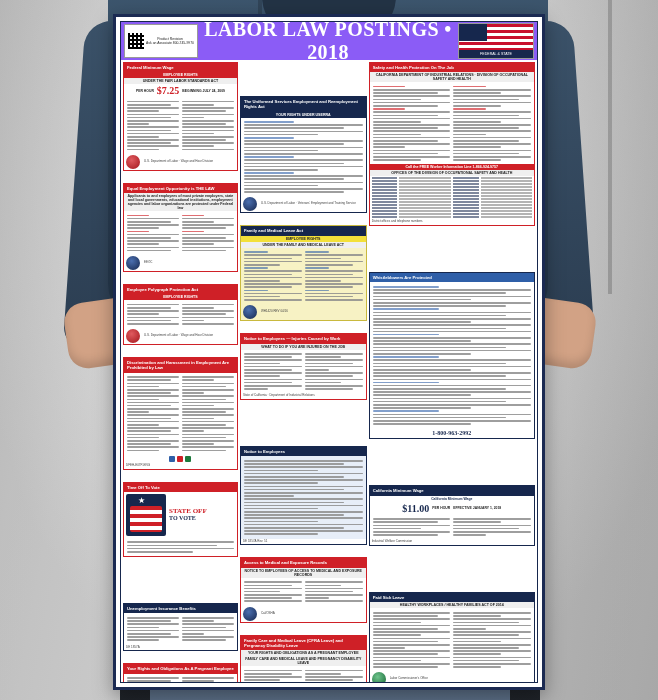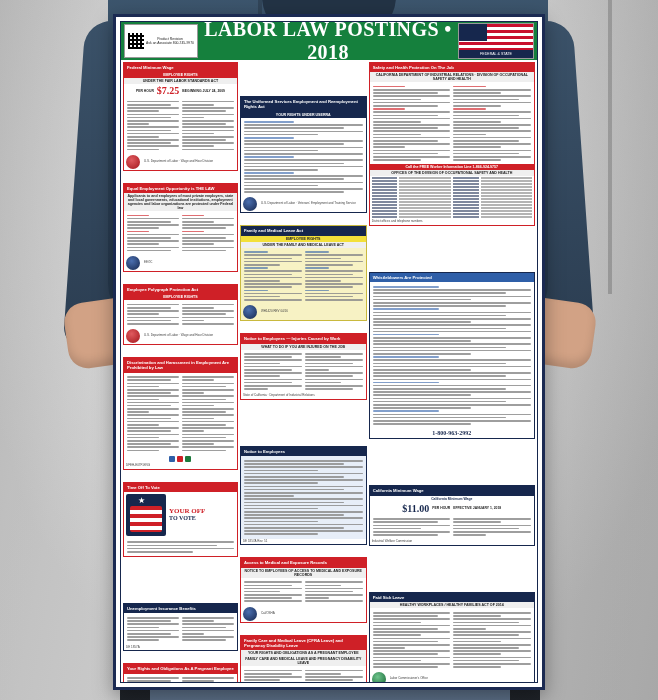--- a/index.html
+++ b/index.html
@@ -40,21 +40,21 @@
   .hand.l{left:66px;top:300px;transform:rotate(-8deg);box-shadow:inset 0 -6px 10px rgba(0,0,0,.15);}
   .hand.r{left:520px;top:300px;transform:rotate(8deg);box-shadow:inset 0 -6px 10px rgba(0,0,0,.15);}
 
   
   .poster{position:absolute;left:113px;top:14px;width:432px;height:676px;
     background:#ffffff;border:3px solid #1b2a52;box-shadow:0 6px 18px rgba(0,0,0,.35);
     box-sizing:border-box;overflow:hidden;}
   .poster-inner{position:absolute;inset:4px;border:1px solid #16274d;overflow:hidden;background:#fff;}
 
   
-  .phead{position:relative;height:38px;background:#15803d;display:flex;align-items:center;}
+  .phead{position:relative;height:38px;background:#8b5cf6;display:flex;align-items:center;}
   .phead .lbox{width:74px;height:34px;background:#ffffff;margin-left:3px;border:1px solid #999;
      display:flex;align-items:center;justify-content:center;font-size:3.4px;color:#222;text-align:center;line-height:1.25;padding:1px;box-sizing:border-box;}
   .qr{width:16px;height:16px;background:
      repeating-linear-gradient(0deg,#000 0 2px,#fff 2px 4px),
      repeating-linear-gradient(90deg,#000 0 2px,#fff 2px 4px);
      background-blend-mode:multiply;margin-right:2px;flex:none;}
   .ptitle{flex:1;text-align:center;color:#fff;font-family:"Liberation Serif",serif;
      font-weight:bold;font-size:20px;letter-spacing:.4px;}
   .ptitle .yr{color:#fff;}
   .flagbox{width:74px;height:34px;margin-right:3px;background:#fff;border:1px solid #999;position:relative;overflow:hidden;}
@@ -374,21 +374,21 @@
           </div>
 
           <div class="nb red">
             <div class="nb-h">Time Off To Vote</div>
             <div class="vote">
               <div class="box">
                 <span class="star">★</span>
                   <span class="stripe"></span>
               </div>
               <div class="txt">
-                <span style="color:#cf2027;font-size:7px;">YOUR OFF</span>
+                <span style="color:#cf2027;font-size:7px;">STATE OFF</span>
                 <span>TO VOTE</span>
               </div>
             </div>
             <div class="nb-b">
                 <div class="lines">
                   <div class="ln"></div>
                   <div class="ln m"></div>
                   <div class="ln"></div>
                   <div class="ln s"></div>
                 </div>

